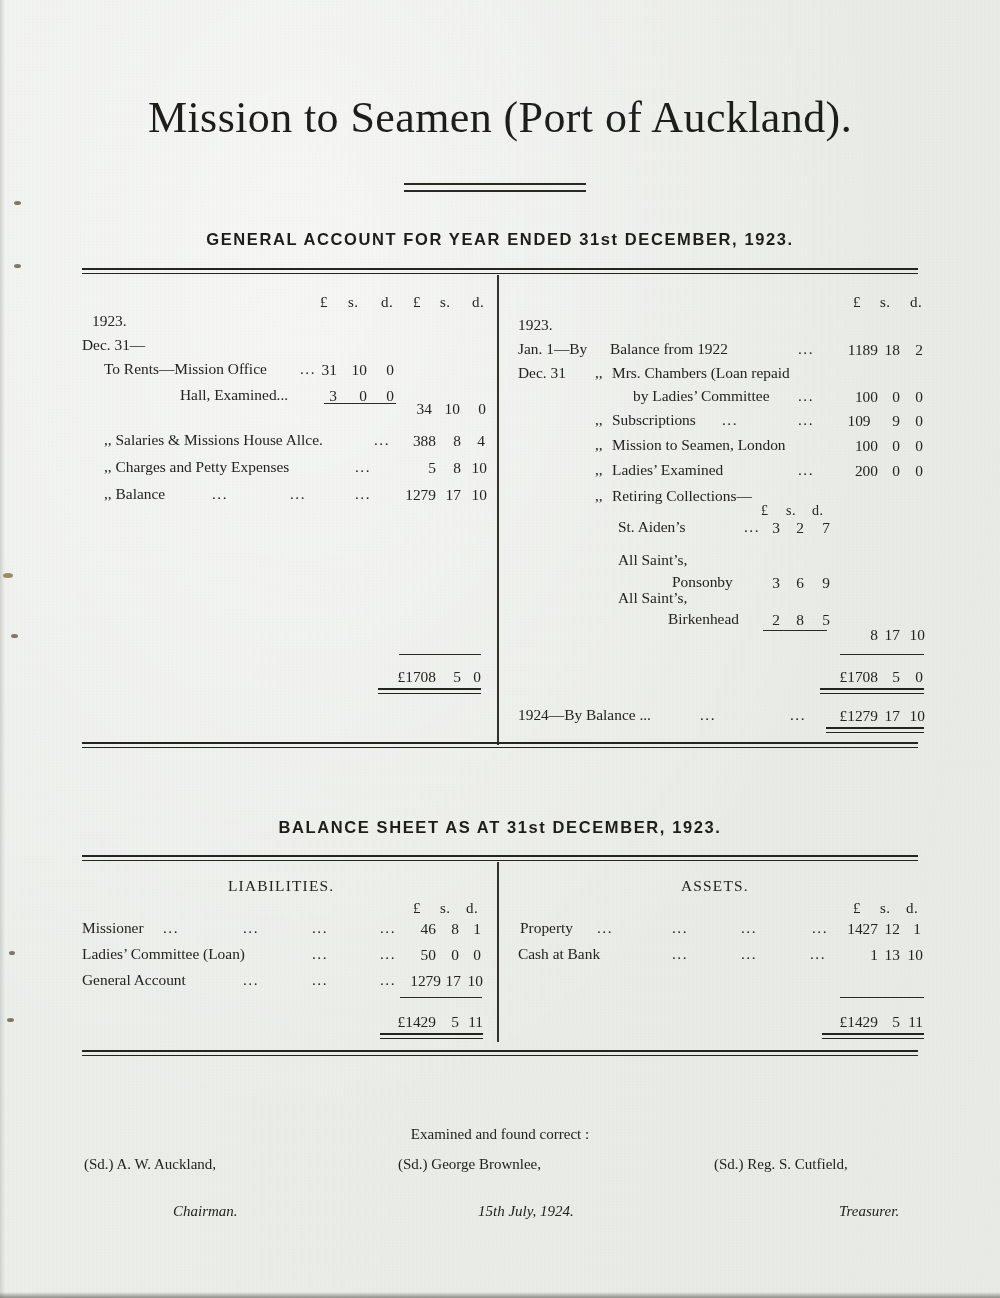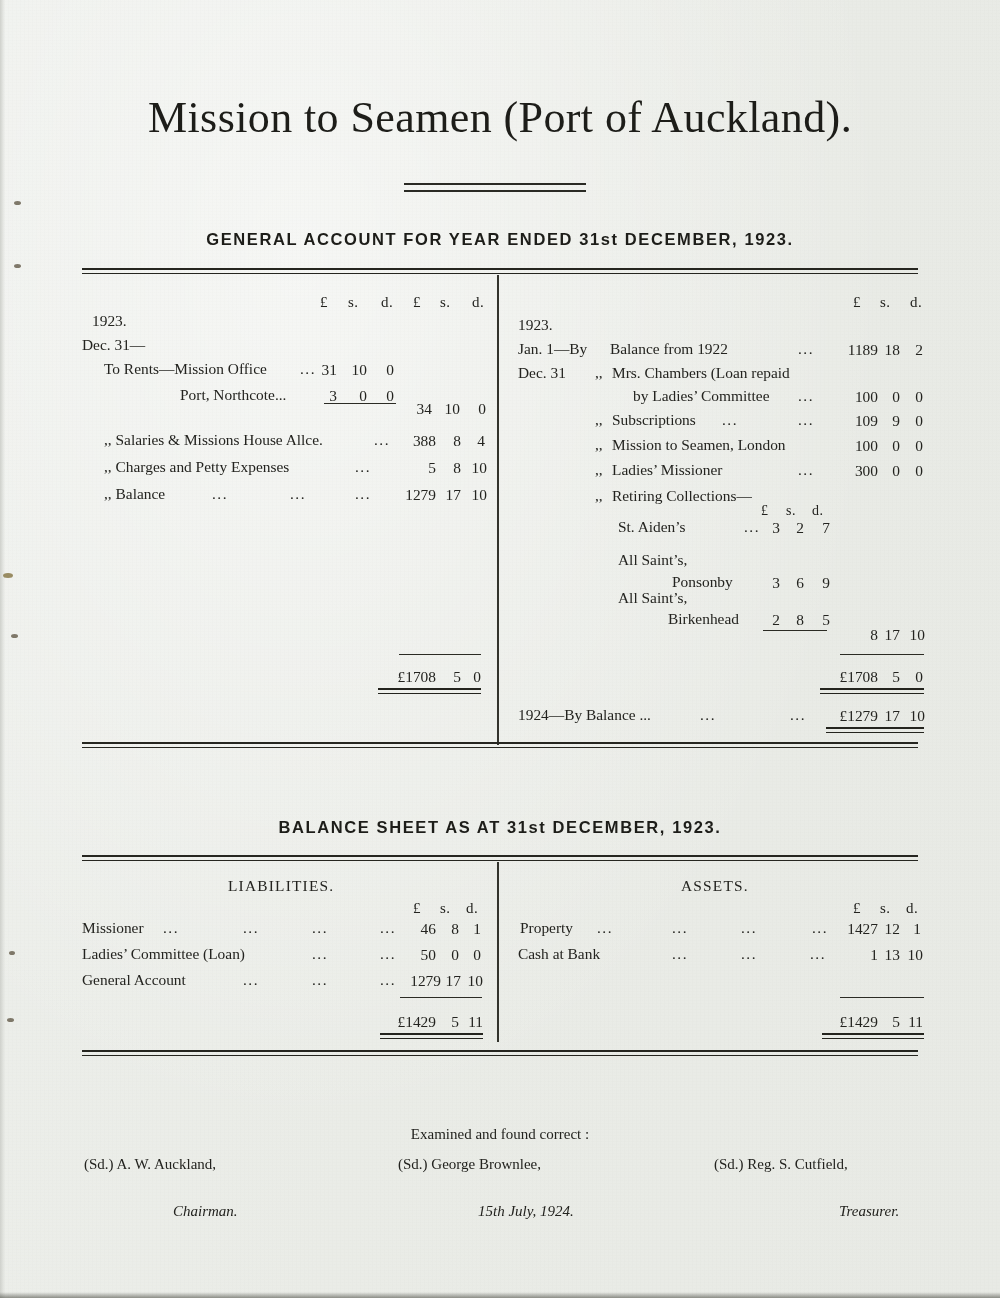--- a/index.html
+++ b/index.html
@@ -192,21 +192,21 @@
 
 <div class="led" style="left:92px; top:313px;">1923.</div>
 <div class="led" style="left:82px; top:337px;">Dec. 31—</div>
 
 <div class="led" style="left:104px; top:361px;">To Rents—Mission Office</div>
 <div class="led dots" style="left:300px; top:361px;">...</div>
 <div class="num" style="left:311px; top:361px; width:26px;">31</div>
 <div class="num" style="left:341px; top:361px; width:26px;">10</div>
 <div class="num" style="left:372px; top:361px; width:22px;">0</div>
 
-<div class="led" style="left:180px; top:387px;">Port, Northcote...</div>
+<div class="led" style="left:180px; top:387px;">Hall, Examined...</div>
 <div class="num" style="left:311px; top:387px; width:26px;">3</div>
 <div class="num" style="left:341px; top:387px; width:26px;">0</div>
 <div class="num" style="left:372px; top:387px; width:22px;">0</div>
 
 <div class="subrule" style="left:324px; top:403px; width:72px;"></div>
 <div class="num" style="left:404px; top:400px; width:28px;">34</div>
 <div class="num" style="left:434px; top:400px; width:26px;">10</div>
 <div class="num" style="left:464px; top:400px; width:22px;">0</div>
 
 <div class="led" style="left:104px; top:432px;">,, Salaries &amp; Missions House Allce.</div>
@@ -254,34 +254,34 @@
 <div class="led" style="left:633px; top:388px;">by Ladies’ Committee</div>
 <div class="led dots" style="left:798px; top:388px;">...</div>
 <div class="num" style="left:840px; top:388px; width:38px;">100</div>
 <div class="num" style="left:876px; top:388px; width:24px;">0</div>
 <div class="num" style="left:901px; top:388px; width:22px;">0</div>
 
 <div class="led" style="left:595px; top:412px;">,,</div>
 <div class="led" style="left:612px; top:412px;">Subscriptions</div>
 <div class="led dots" style="left:722px; top:412px;">...</div>
 <div class="led dots" style="left:798px; top:412px;">...</div>
-<div class="num" style="left:840px; top:412px; width:38px;">109</div>
+<div class="num" style="left:840px; top:412px; width:38px;text-align:center;">109</div>
 <div class="num" style="left:876px; top:412px; width:24px;">9</div>
 <div class="num" style="left:901px; top:412px; width:22px;">0</div>
 
 <div class="led" style="left:595px; top:437px;">,,</div>
 <div class="led" style="left:612px; top:437px;">Mission to Seamen,  London</div>
 <div class="num" style="left:840px; top:437px; width:38px;">100</div>
 <div class="num" style="left:876px; top:437px; width:24px;">0</div>
 <div class="num" style="left:901px; top:437px; width:22px;">0</div>
 
 <div class="led" style="left:595px; top:462px;">,,</div>
-<div class="led" style="left:612px; top:462px;">Ladies’ Missioner</div>
+<div class="led" style="left:612px; top:462px;">Ladies’ Examined</div>
 <div class="led dots" style="left:798px; top:462px;">...</div>
-<div class="num" style="left:840px; top:462px; width:38px;">300</div>
+<div class="num" style="left:840px; top:462px; width:38px;">200</div>
 <div class="num" style="left:876px; top:462px; width:24px;">0</div>
 <div class="num" style="left:901px; top:462px; width:22px;">0</div>
 
 <div class="led" style="left:595px; top:488px;">,,</div>
 <div class="led" style="left:612px; top:488px;">Retiring Collections—</div>
 
 <div class="colhead sm" style="left:761px; top:503px; font-size:14px;">£</div>
 <div class="colhead sm" style="left:786px; top:503px; font-size:14px;">s.</div>
 <div class="colhead sm" style="left:812px; top:503px; font-size:14px;">d.</div>
 

